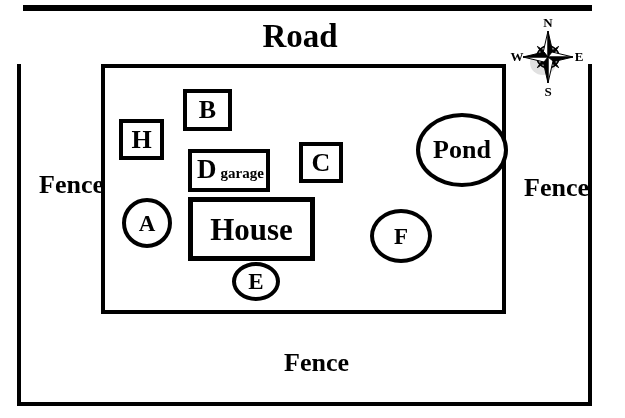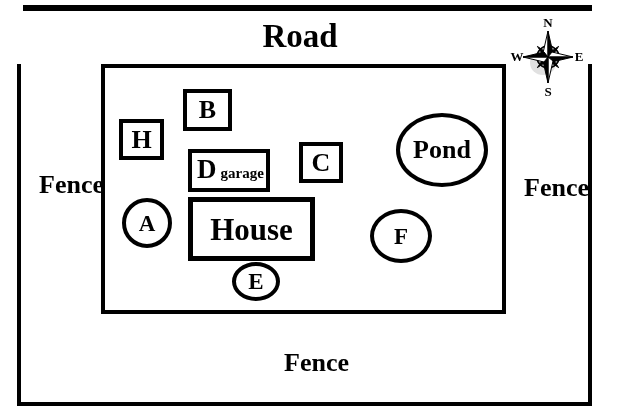--- a/index.html
+++ b/index.html
@@ -68,21 +68,21 @@
   .garage-caption { font-size: 15px; margin-left: 4px; }
 
   .house-box {
     left: 188px; top: 197px; width: 127px; height: 64px;
     border-width: 5px; font-size: 31px;
   }
 
   .plot-a { left: 122px; top: 198px; width: 50px; height: 50px; font-size: 23px; }
   .plot-e { left: 232px; top: 262px; width: 48px; height: 39px; font-size: 23px; }
   .plot-f { left: 370px; top: 209px; width: 62px; height: 54px; font-size: 23px; }
-  .pond   { left: 396px; top: 113px; width: 92px; height: 74px; font-size: 26px; }
+  .pond   { left: 416px; top: 113px; width: 92px; height: 74px; font-size: 26px; }
 
   
   .compass { left: 508px; top: 12px; width: 80px; height: 88px; }
   .compass text {
     font-family: "Liberation Serif", "DejaVu Serif", serif;
     font-weight: bold; font-size: 13px;
     fill: var(--color-ink);
     text-anchor: middle;
   }
   .rose-shadow { fill: var(--color-shadow); opacity: 0.5; }

